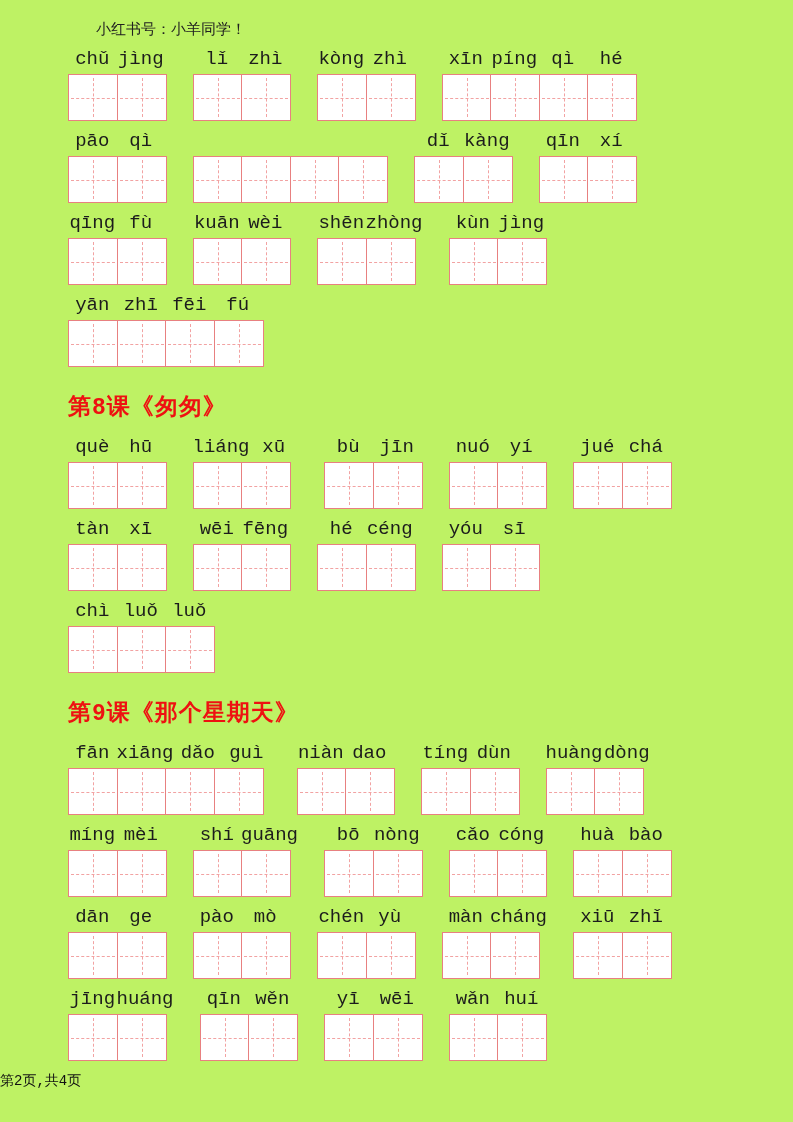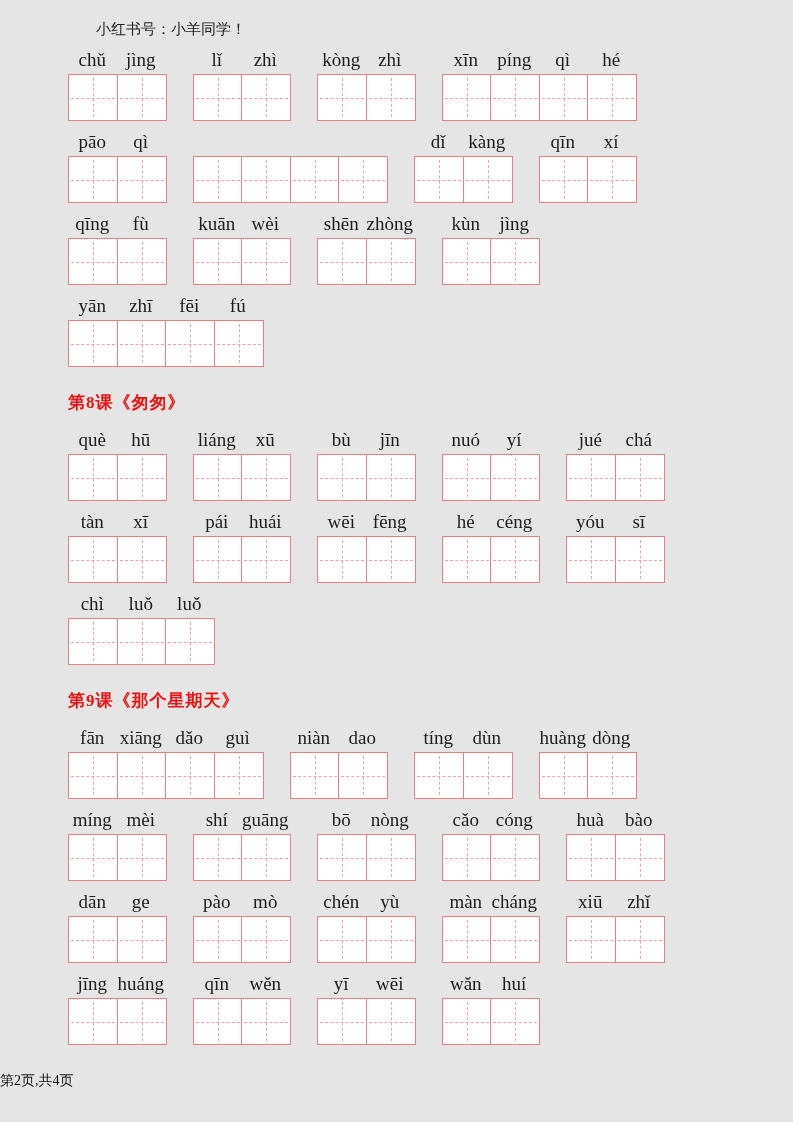--- a/index.html
+++ b/index.html
@@ -1,41 +1,41 @@
 <!DOCTYPE html>
 <html><head>
 <meta charset="utf-8">
 <style>
   html, body { margin: 0; padding: 0; background: #ffffff; }
   .page {
     position: relative;
     width: 793px;
     height: 1122px;
-    background: #e5e5e5;
-    font-family: Liberation Serif, serif;
+    background: #bef264;
+    font-family: Liberation Mono, monospace;
     color: #1f1f1f;
     overflow: hidden;
   }
   .header {
     position: absolute;
     left: 96px;
     top: 20px;
     font-size: 15px;
     color: #202020;
   }
   .content {
     position: absolute;
     left: 68px;
     top: 48px;
     width: 700px;
   }
   .section-title {
     color: #ee1111;
     font-weight: bold;
-    font-size: 17px;
+    font-size: 23px;
     margin: 24px 0 14px 0;
     letter-spacing: 1px;
   }
   .word-row {
     display: flex;
     gap: 26px;
     margin-bottom: 9px;
     align-items: flex-end;
   }
   .word-group { display: inline-block; }
@@ -429,36 +429,20 @@
               <span class="hline"></span>
             </div>
             <div class="cell">
               <span class="vline"></span>
               <span class="hline"></span>
             </div>
           </div>
         </div>
         <div class="word-group">
           <div class="pinyin-row">
-            <span class="pinyin">pái</span>
-            <span class="pinyin">huái</span>
-          </div>
-          <div class="cells-row">
-            <div class="cell">
-              <span class="vline"></span>
-              <span class="hline"></span>
-            </div>
-            <div class="cell">
-              <span class="vline"></span>
-              <span class="hline"></span>
-            </div>
-          </div>
-        </div>
-        <div class="word-group">
-          <div class="pinyin-row">
             <span class="pinyin">wēi</span>
             <span class="pinyin">fēng</span>
           </div>
           <div class="cells-row">
             <div class="cell">
               <span class="vline"></span>
               <span class="hline"></span>
             </div>
             <div class="cell">
               <span class="vline"></span>

